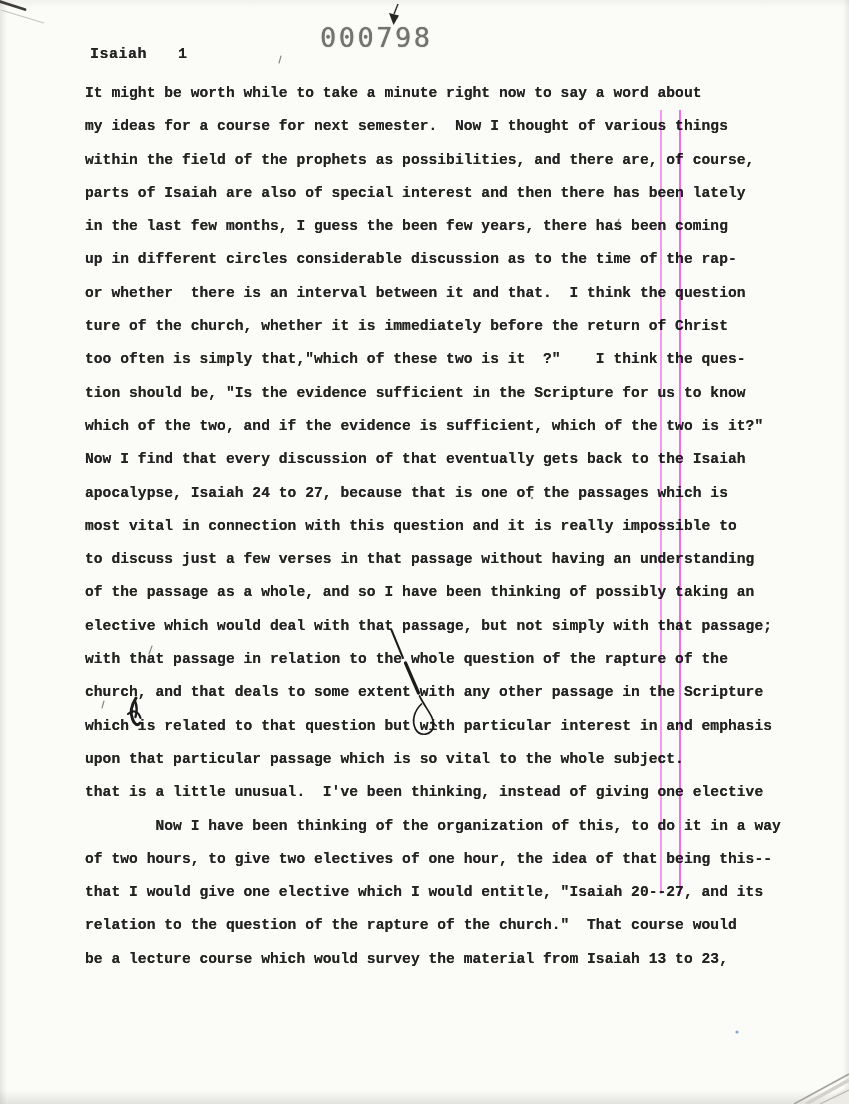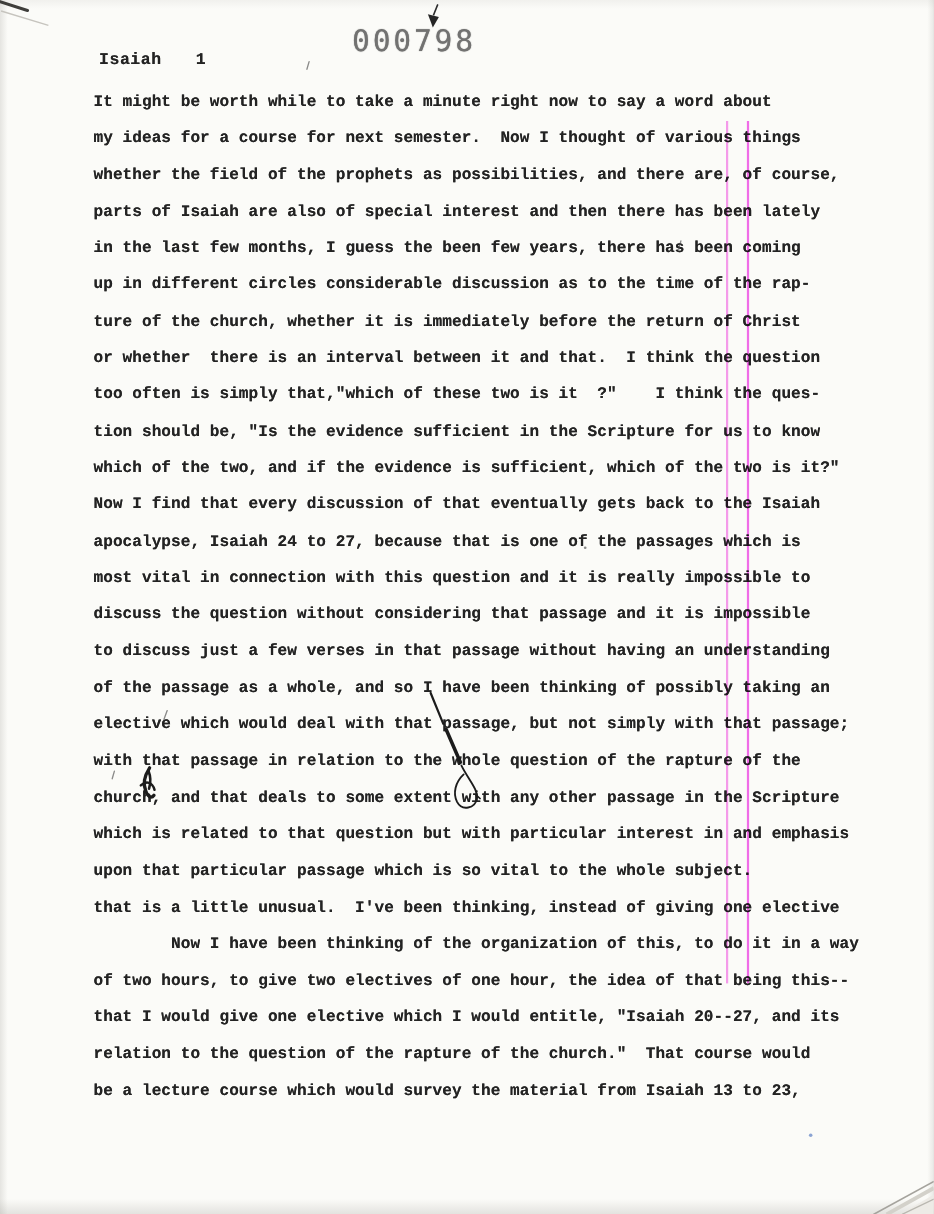--- a/index.html
+++ b/index.html
@@ -64,33 +64,32 @@
   <div class="stamp typed" style="color: rgb(84, 84, 84);">000798</div>
 
   <div class="doc-header typed">
     <span>Isaiah</span>
     <span class="pageno">1</span>
   </div>
 
   <div class="body-text typed">
     <div class="line">It might be worth while to take a minute right now to say a word about</div>
     <div class="line">my ideas for a course for next semester.  Now I thought of various things</div>
-    <div class="line">whether the field of the prophets as possibilities, and there are, of course,</div>
+    <div class="line">within the field of the prophets as possibilities, and there are, of course,</div>
     <div class="line">parts of Isaiah are also of special interest and then there has been lately</div>
     <div class="line">in the last few months, I guess the been few years, there has been coming</div>
     <div class="line">up in different circles considerable discussion as to the time of the rap-</div>
+    <div class="line">or whether  there is an interval between it and that.  I think the question</div>
     <div class="line">ture of the church, whether it is immediately before the return of Christ</div>
-    <div class="line">or whether  there is an interval between it and that.  I think the question</div>
     <div class="line">too often is simply that,"which of these two is it  ?"    I think the ques-</div>
     <div class="line">tion should be, "Is the evidence sufficient in the Scripture for us to know</div>
     <div class="line">which of the two, and if the evidence is sufficient, which of the two is it?"</div>
     <div class="line">Now I find that every discussion of that eventually gets back to the Isaiah</div>
     <div class="line">apocalypse, Isaiah 24 to 27, because that is one of the passages which is</div>
     <div class="line">most vital in connection with this question and it is really impossible to</div>
-    <div class="line">discuss the question without considering that passage and it is impossible</div>
     <div class="line">to discuss just a few verses in that passage without having an understanding</div>
     <div class="line">of the passage as a whole, and so I have been thinking of possibly taking an</div>
     <div class="line">elective which would deal with that passage, but not simply with that passage;</div>
     <div class="line">with that passage in relation to the whole question of the rapture of the</div>
     <div class="line">church, and that deals to some extent with any other passage in the Scripture</div>
     <div class="line">which is related to that question but with particular interest in and emphasis</div>
     <div class="line">upon that particular passage which is so vital to the whole subject.</div>
     <div class="line">that is a little unusual.  I've been thinking, instead of giving one elective</div>
     <div class="line">        Now I have been thinking of the organization of this, to do it in a way</div>
     <div class="line">of two hours, to give two electives of one hour, the idea of that being this--</div>

